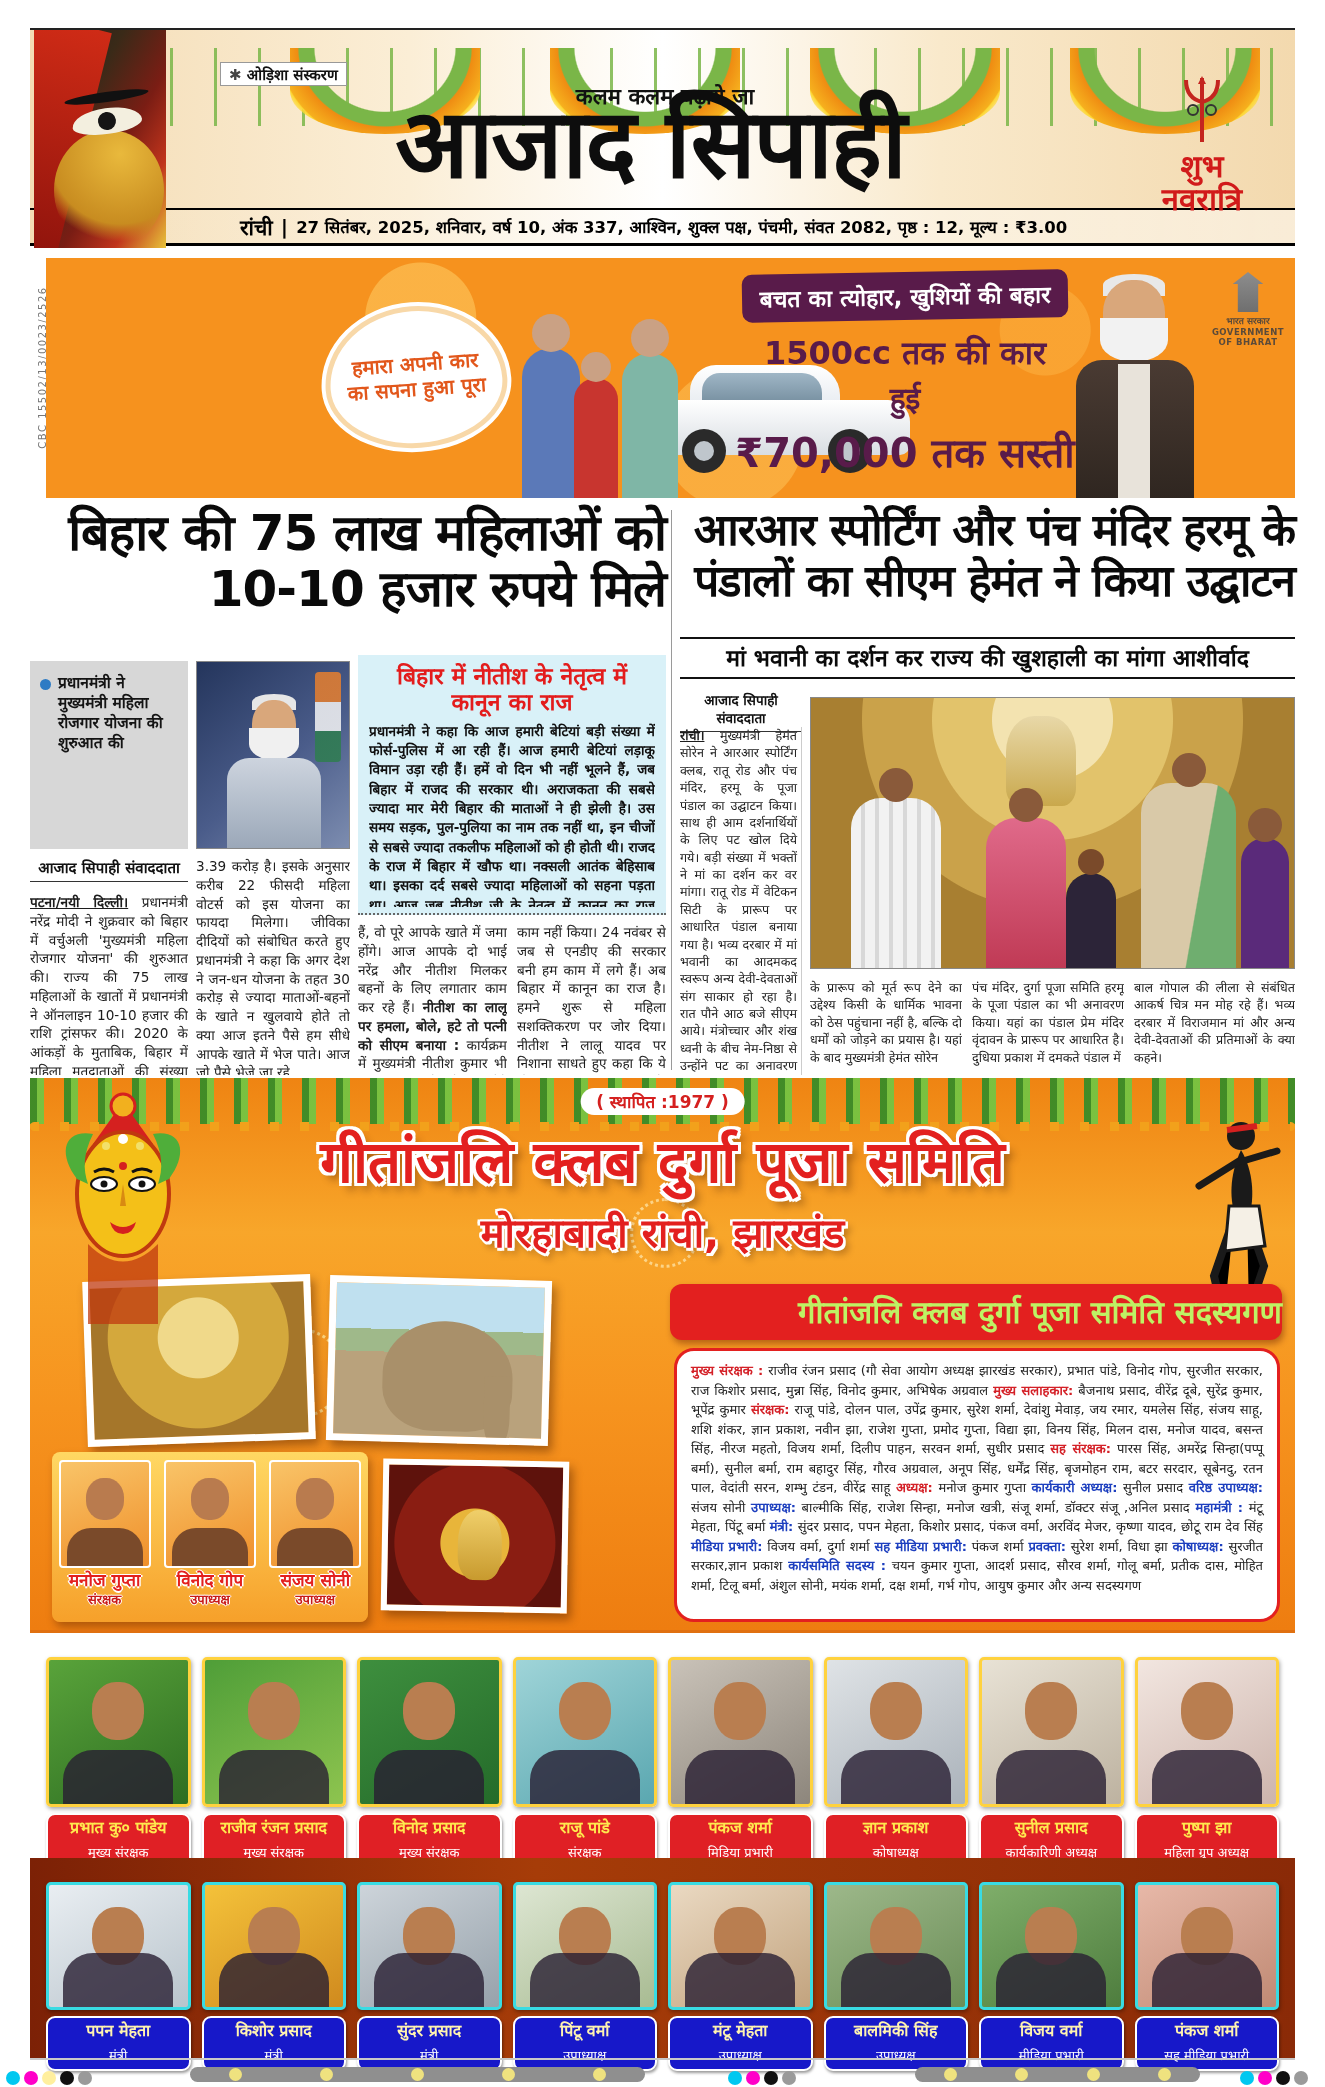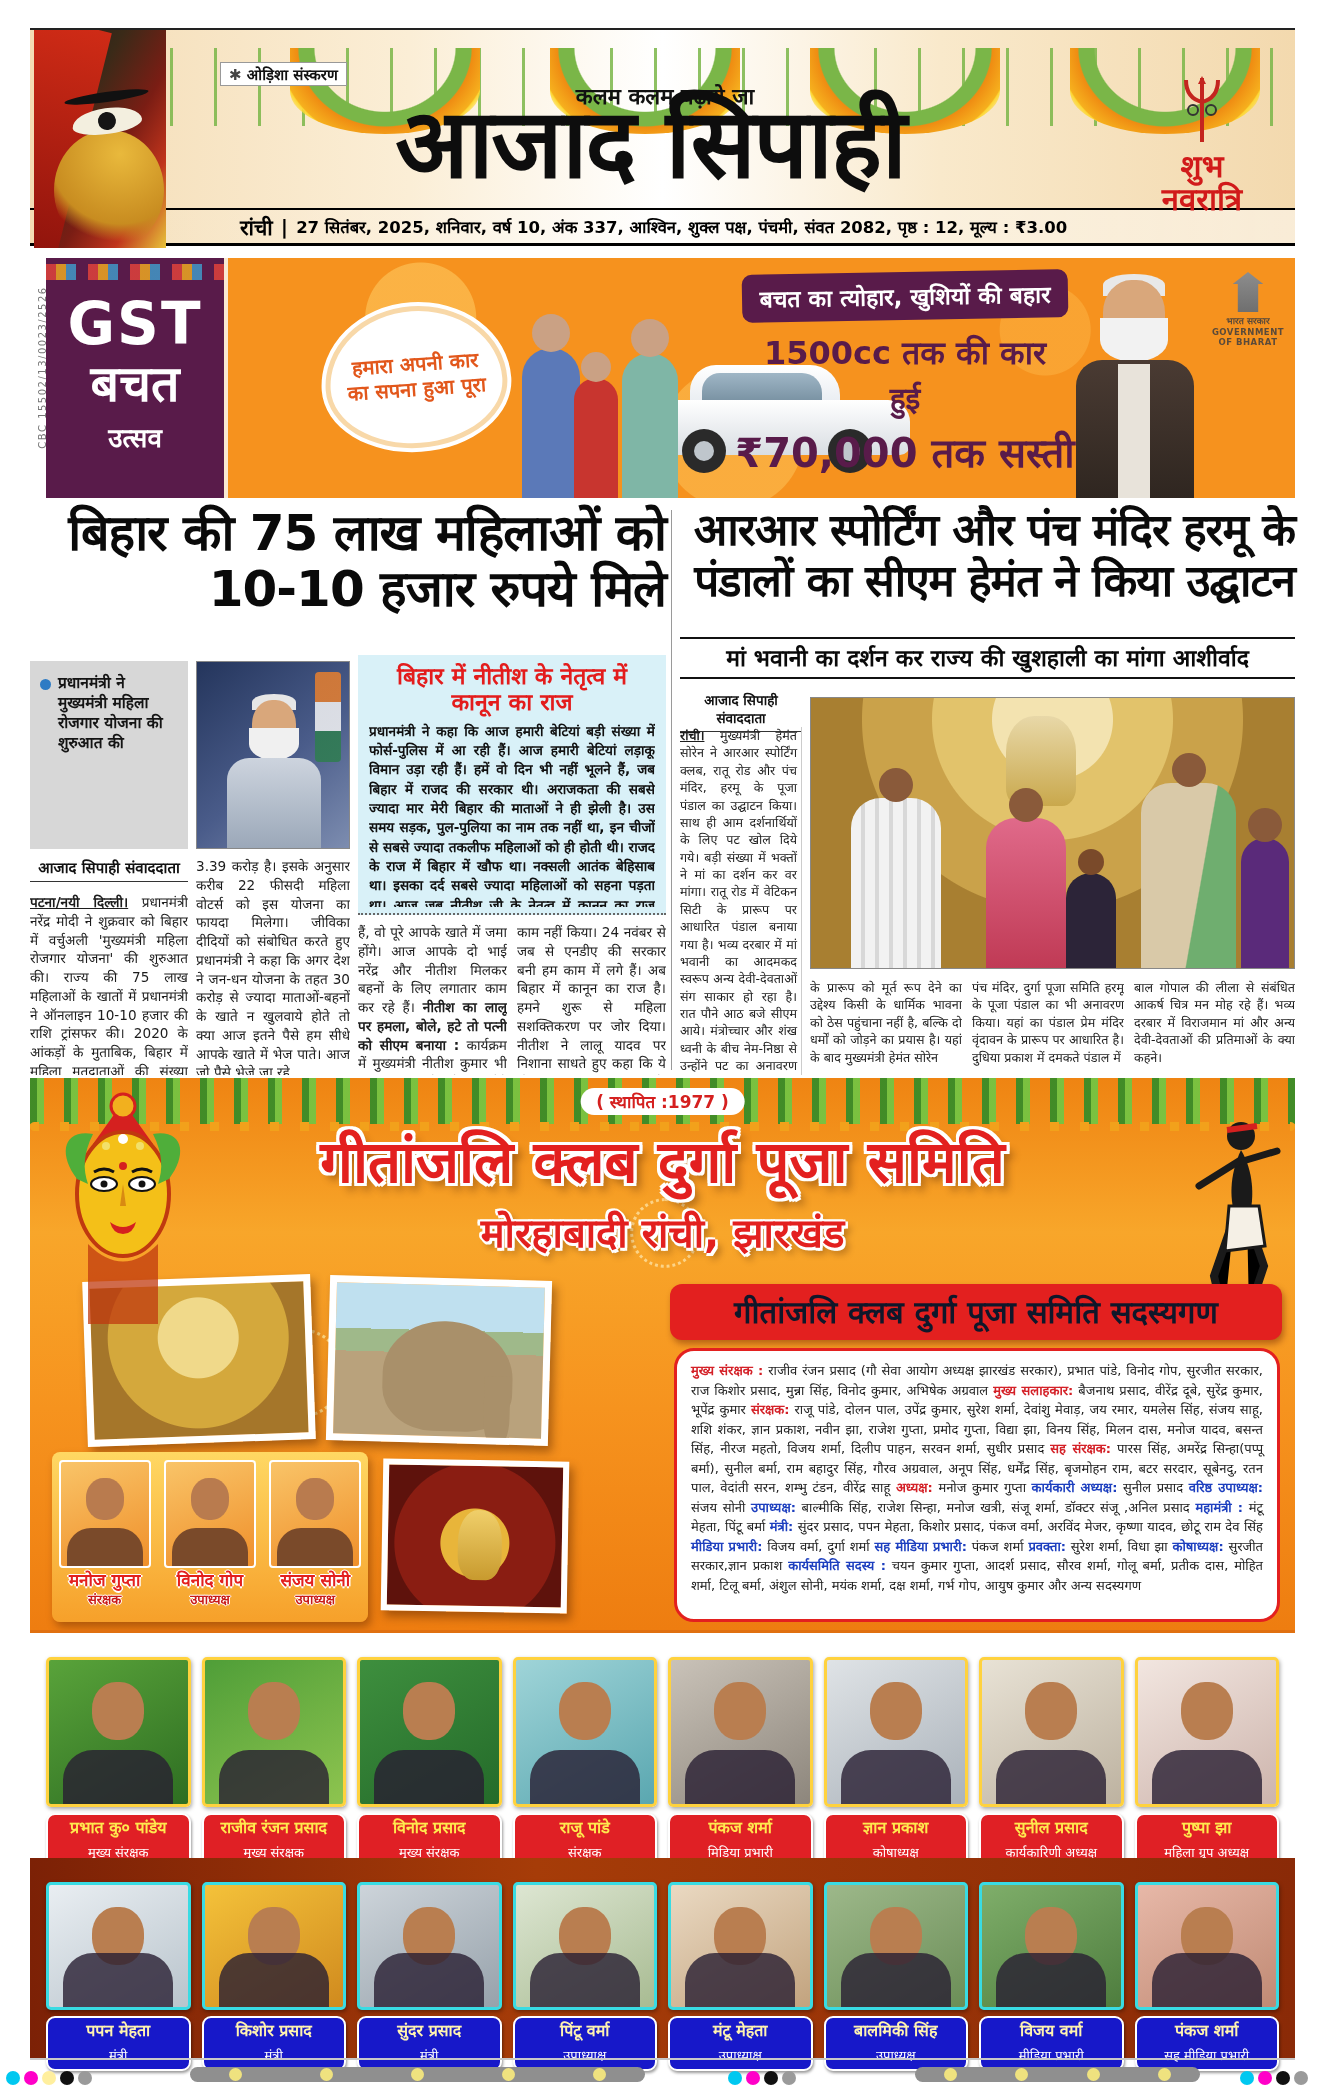--- a/index.html
+++ b/index.html
@@ -168,21 +168,21 @@
     box-shadow:3px 5px 9px rgba(80,30,0,.4); display:flex; justify-content:space-around; padding-top:8px; z-index:2;}
   .trio .tcell { width:96px; text-align:center;}
   .tport { width:92px; height:108px; margin:0 auto; border:2px solid #fff; border-radius:4px; position:relative; overflow:hidden;
     background:linear-gradient(160deg,#f9c468,#ef8f2a);}
   .tport::before { content:""; position:absolute; left:50%; transform:translateX(-50%); top:16px; width:38px; height:42px; border-radius:46%; background:#b97b4e;}
   .tport::after { content:""; position:absolute; left:50%; transform:translateX(-50%); bottom:-6px; width:76px; height:44px; border-radius:24px 24px 0 0; background:#7a4a2a;}
   .tname { font-size:17px; font-weight:900; color:#e3201f; margin-top:4px; line-height:1.05;
     text-shadow:1.5px 0 #fff,-1.5px 0 #fff,0 1.5px #fff,0 -1.5px #fff;}
   .trole { font-size:13px; font-weight:900; color:#c81a18; text-shadow:1px 0 #fff,-1px 0 #fff,0 1px #fff,0 -1px #fff;}
   .members-header { position:absolute; left:640px; top:206px; width:612px; height:56px; background:#e3201f; border-radius:12px; z-index:3;
-    color:#0f172a; font-size:31px; font-weight:900; text-align:center; line-height:56px; box-shadow:2px 4px 6px rgba(90,20,0,.4);}
+    color:#bef264; font-size:31px; font-weight:900; text-align:right; line-height:56px; box-shadow:2px 4px 6px rgba(90,20,0,.4);}
   .members-box { position:absolute; left:644px; top:270px; width:606px; height:274px; background:#fff; border:3.5px solid #e3201f;
     border-radius:20px; padding:10px 14px; z-index:3; font-size:13px; line-height:1.5; color:#222; text-align:justify; overflow:hidden;}
   .lb { font-weight:900; }
   .lb.r { color:#d42027; }
   .lb.b { color:#1d3fbf; }
 
   
   .prow { position:absolute; left:30px; width:1265px; display:grid; grid-template-columns:repeat(8,1fr); gap:11px; padding:24px 16px 0;}
   #row1 { top:1630px; height:228px; background:#fff; border-top:3px solid #e07010;}
   #row2 { top:1858px; height:202px; background:linear-gradient(90deg,#7c2106,#a63c08 40%,#8a2a07); }
@@ -248,26 +248,20 @@
     <div class="dateline">
       <span class="city">रांची</span>
       <span class="bar">|</span>
       <span class="rest">27 सितंबर, 2025, शनिवार, वर्ष 10, अंक 337, आश्विन, शुक्ल पक्ष, पंचमी, संवत 2082, पृष्ठ : 12, मूल्य : ₹3.00</span>
     </div>
   </div>
 
   <div id="gst">
     <div class="gst-code">CBC 15502/13/0023/2526</div>
     <div class="gst-orange"></div>
-    <div class="gst-purple">
-      <div class="bunting"></div>
-      <div class="gst-line1">GST</div>
-      <div class="gst-line2">बचत</div>
-      <div class="gst-line3">उत्सव</div>
-    </div>
     <div class="bubble">हमारा अपनी कार का सपना हुआ पूरा</div>
     <div class="family">
       <div class="person p-dad"></div>
       <div class="person p-girl"></div>
       <div class="person p-mom"></div>
     </div>
     <div class="car">
       <div class="cabin"></div>
         <div class="win"></div>
         <div class="body"></div>

